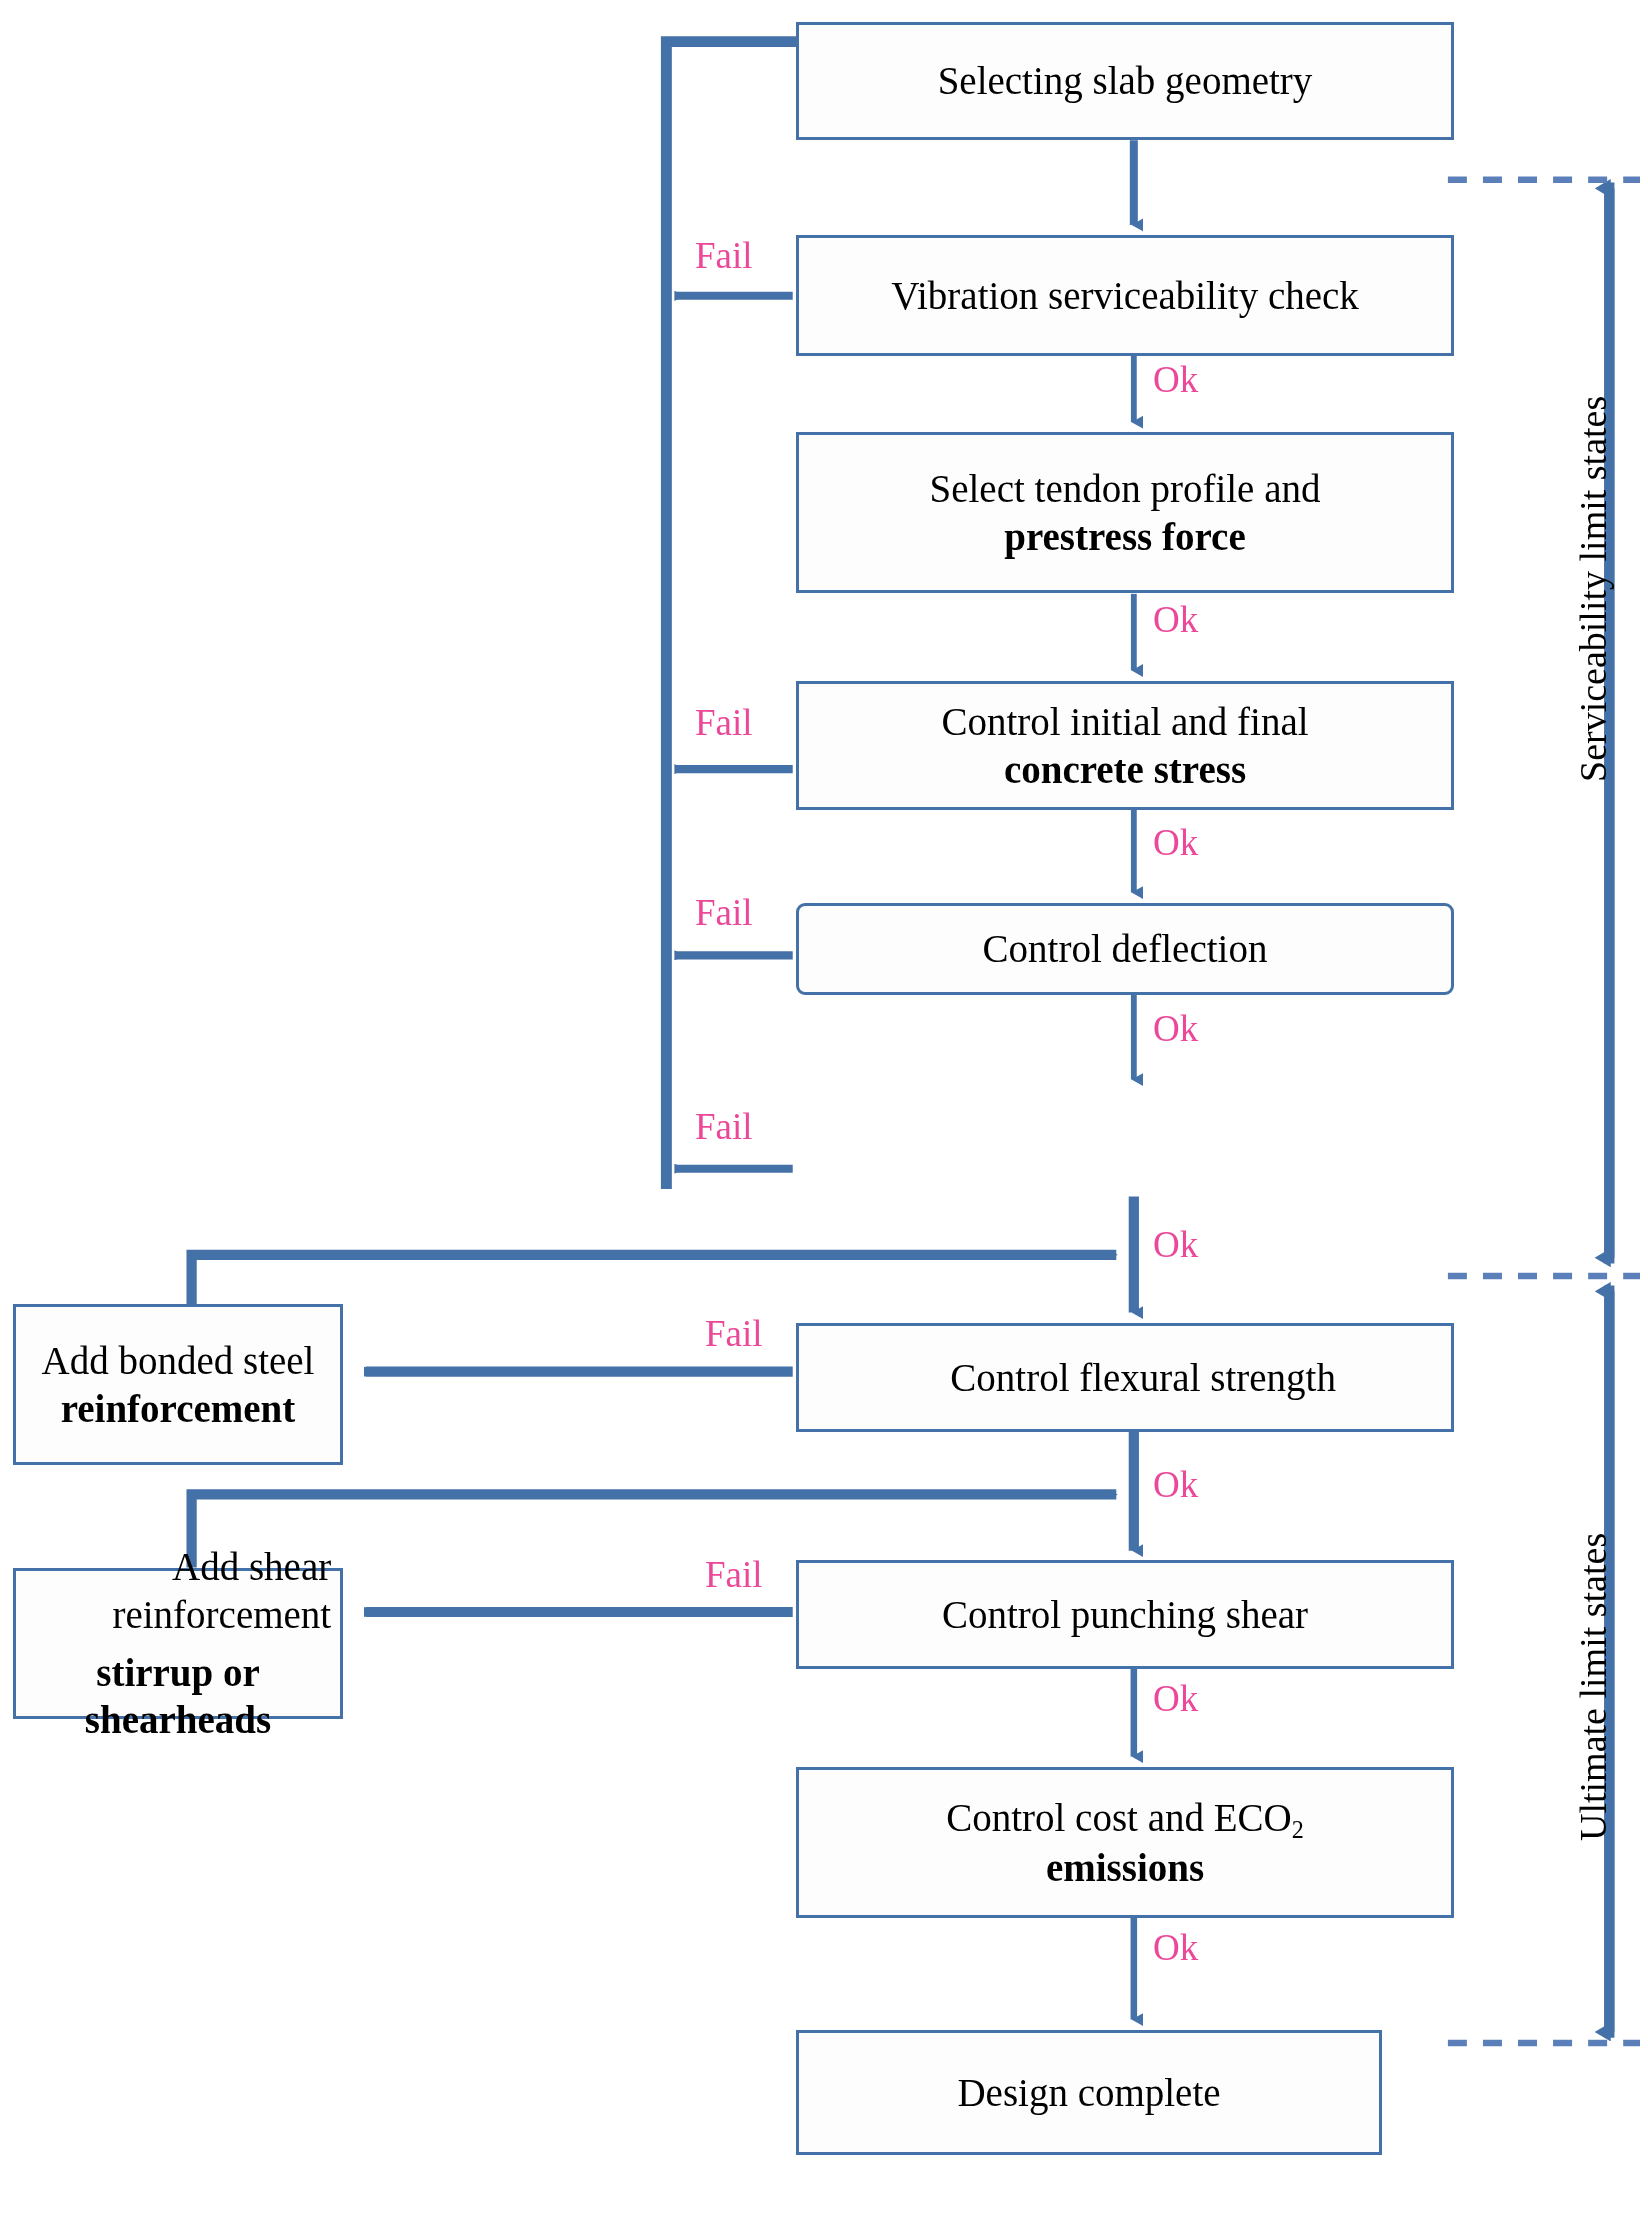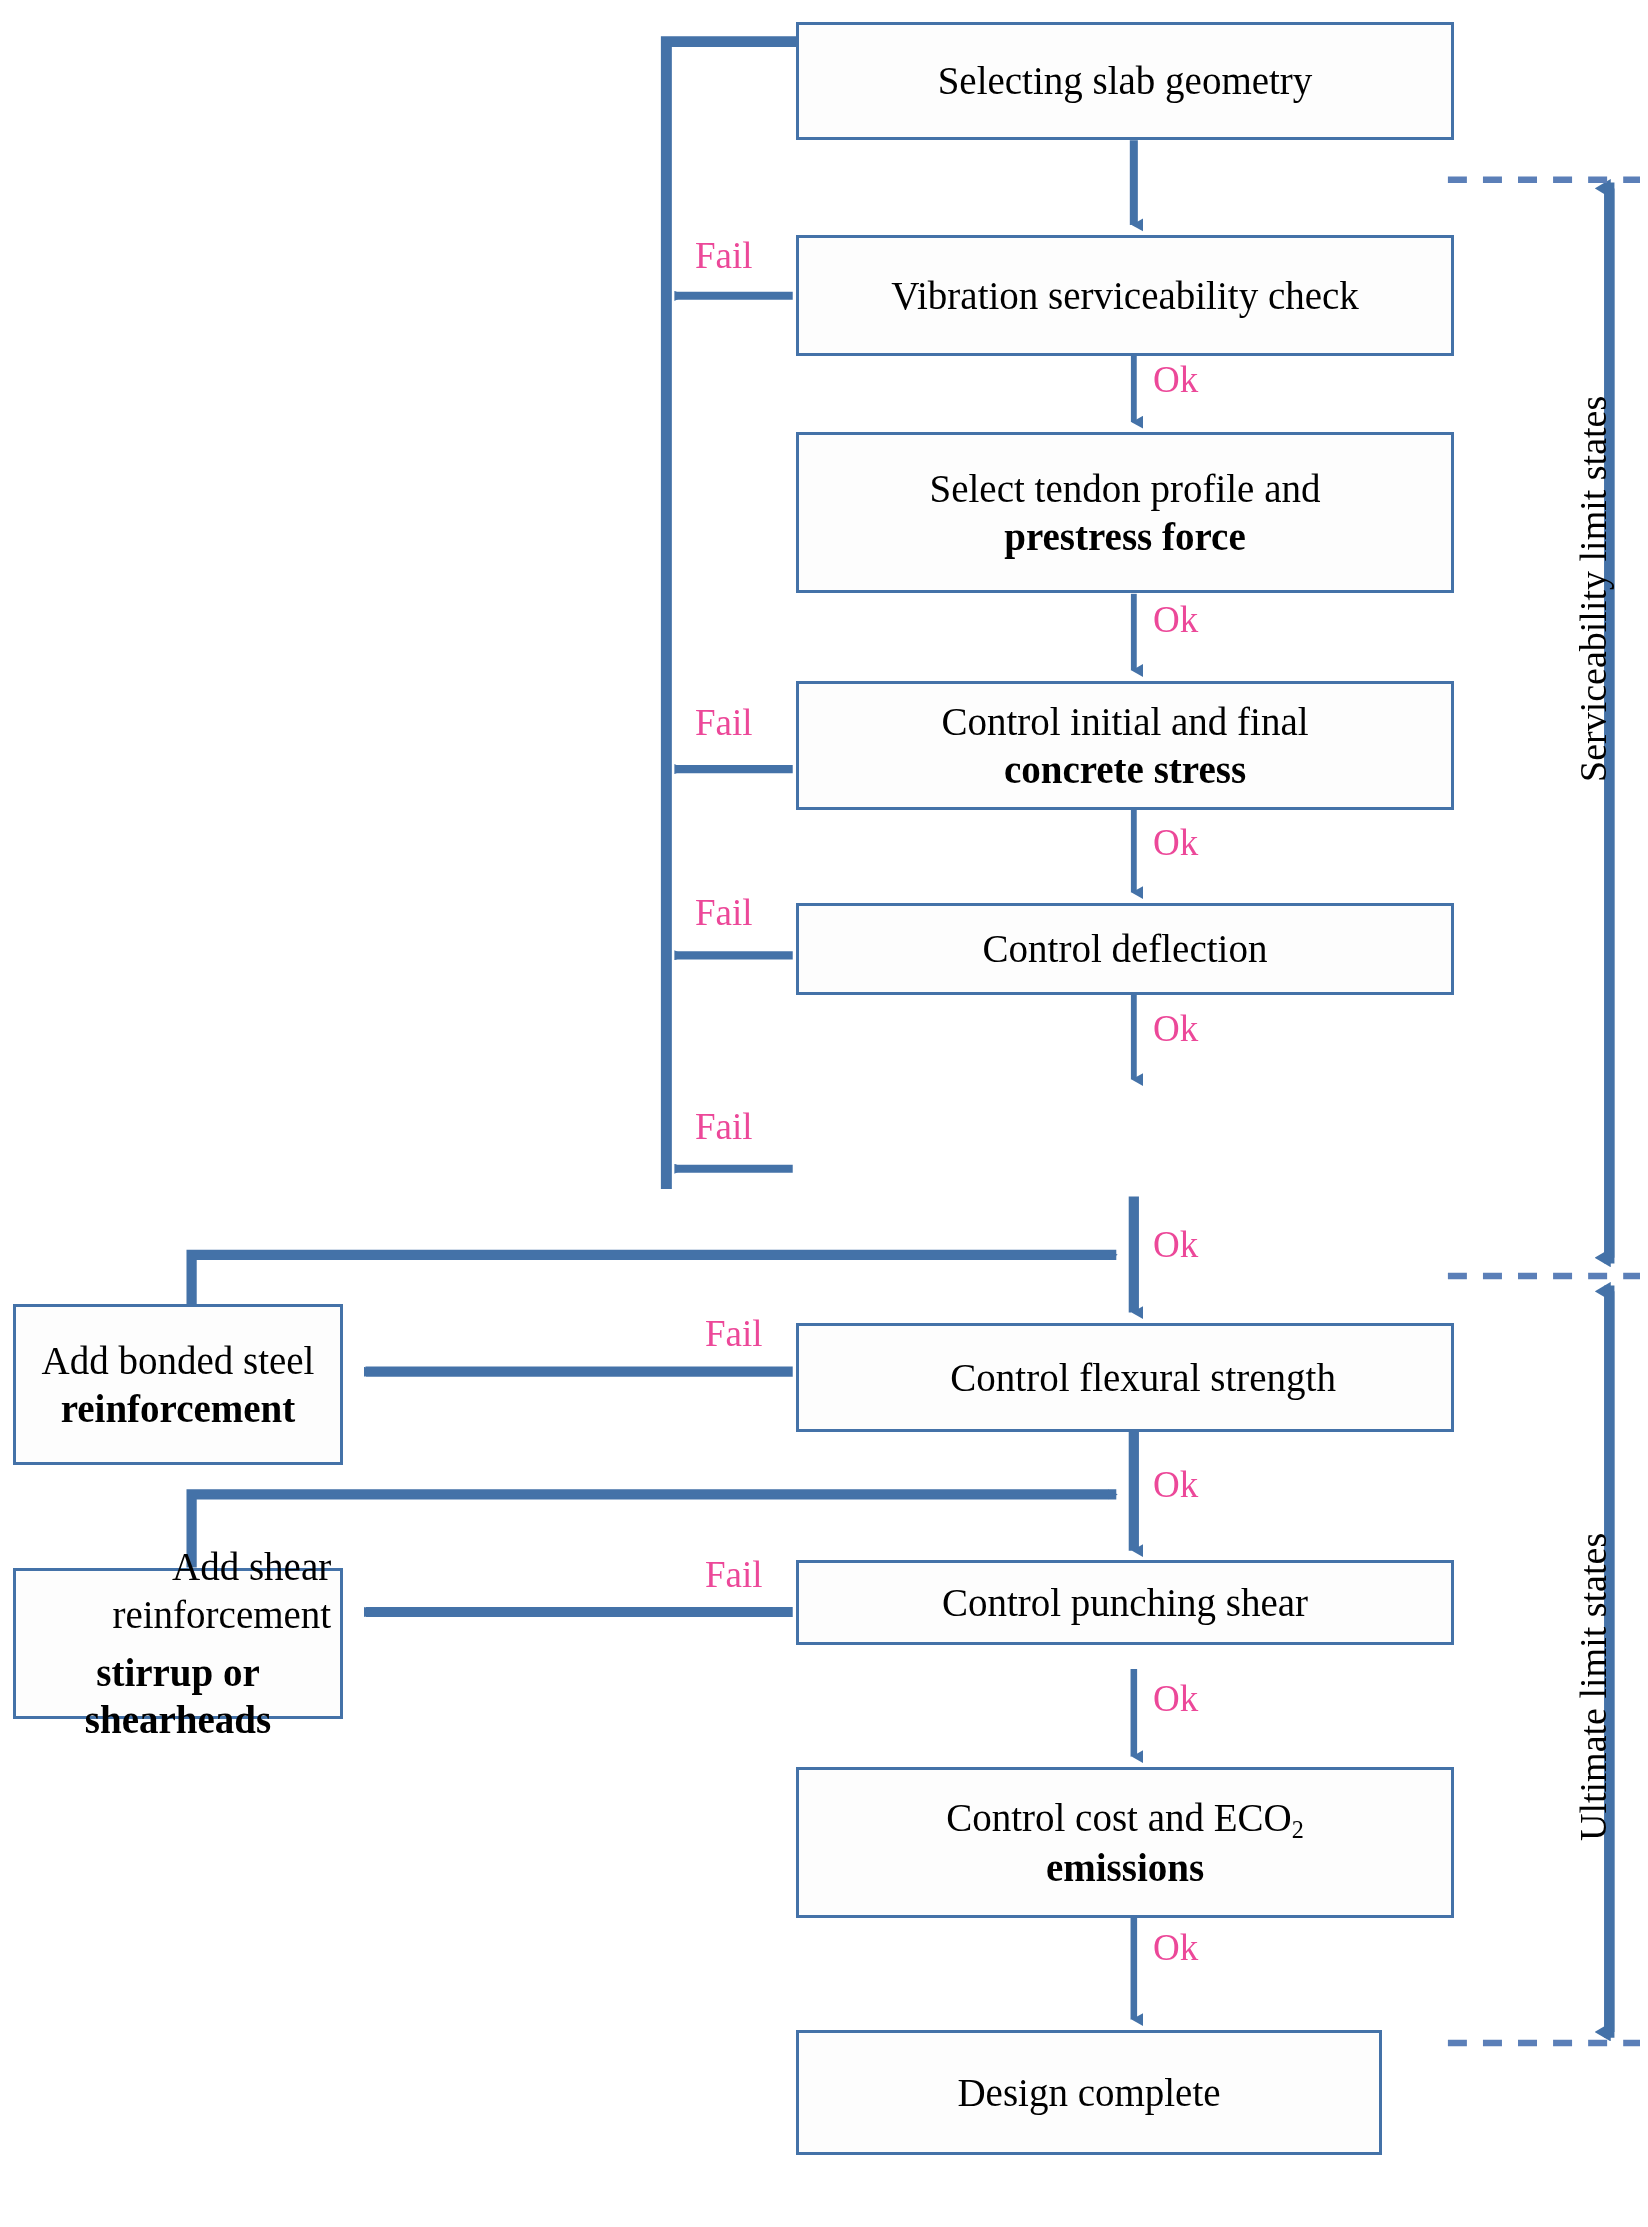--- a/index.html
+++ b/index.html
@@ -132,30 +132,30 @@
   <div class="node" style="left:796px; top:432px; width:658px; height:161px; flex-direction:column;">
     <span class="txt">Select tendon profile and</span>
     <span class="l2">prestress force</span>
   </div>
 
   <div class="node" style="left:796px; top:681px; width:658px; height:129px; flex-direction:column;">
     <span class="txt">Control initial and final</span>
     <span class="l2">concrete stress</span>
   </div>
 
-  <div class="node" style="left:796px; top:903px; width:658px; height:92px;">
+  <div class="node" style="left:796px; top:903px; width:658px; height:92px;border-radius:9px;">
     <span class="txt">Control deflection</span>
   </div>
 
 
   <div class="node" style="left:796px; top:1323px; width:658px; height:109px;padding-left:45px;">
     <span class="txt">Control flexural strength</span>
   </div>
 
-  <div class="node" style="left:796px; top:1560px; width:658px; height:85px;">
+  <div class="node" style="left:796px; top:1560px; width:658px; height:109px;">
     <span class="txt">Control punching shear</span>
   </div>
 
   <div class="node" style="left:796px; top:1767px; width:658px; height:151px; flex-direction:column;">
     <span class="txt">
       <span>Control cost and ECO</span><sub>2</sub>
     </span>
     <span class="l2">emissions</span>
   </div>
 

